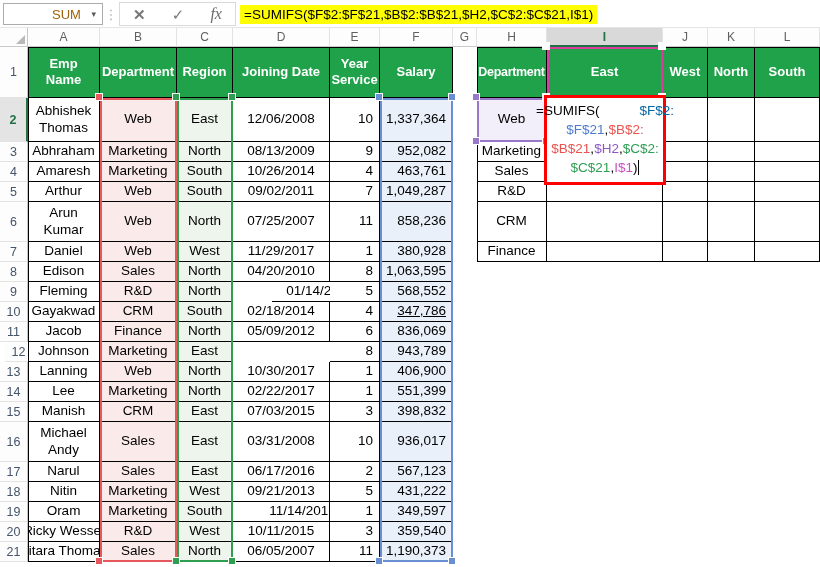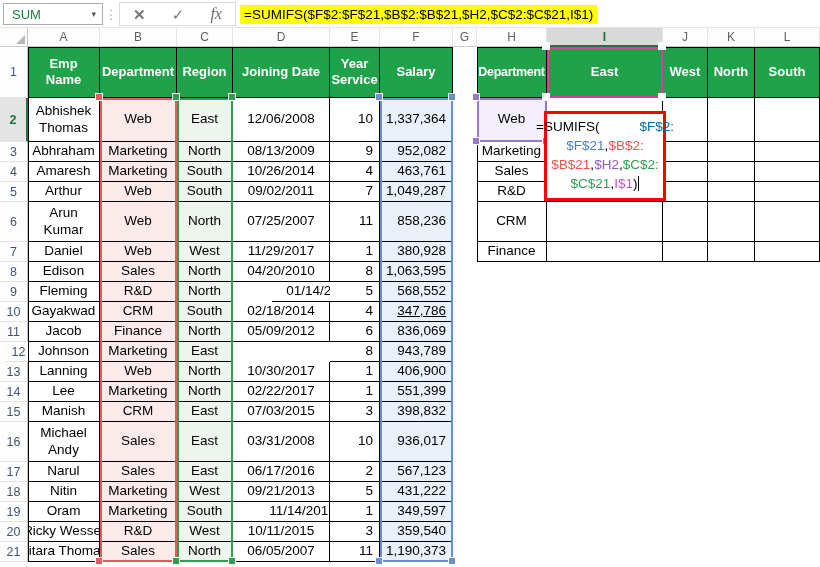--- a/index.html
+++ b/index.html
@@ -10,21 +10,21 @@
     --red:#E6585B; --red-fill:#FBEAEA;
     --green:#2F9E4F; --green-fill:#EDF5EC;
     --blue:#698FD2; --blue-fill:#EAF0F9;
     --purple:#9878C9; --purple-fill:#F3EFFA;
     --magenta:#DA3D9E; --boxred:#FE0000; --yellow:#FFFF00;
   }
   *{box-sizing:border-box;}
   
   .toolbar{position:absolute;left:0;top:0;width:820px;height:28px;background:#fff;border-bottom:1px solid #E6E6E6;}
   .namebox{position:absolute;left:3px;top:3px;width:100px;height:22px;border:1px solid #ACACAC;background:#fff;display:flex;align-items:center;}
-  .nb-text{font-size:13px;color:#15803d;padding-left:8px;flex:1;}
+  .nb-text{font-size:13px;color:#a16207;padding-left:8px;flex:1;margin-left:40px;}
   .nb-chev{font-size:9px;color:#595959;padding-right:6px;}
   .dots{position:absolute;left:105px;top:4px;width:12px;height:20px;color:#B0B0B0;font-size:13px;display:flex;align-items:center;justify-content:center;}
   .fxgroup{position:absolute;left:119px;top:2px;width:117px;height:24px;border:1px solid #D9D9D9;background:#fff;display:flex;align-items:center;justify-content:space-around;}
   .tbico{color:#767676;font-size:15px;line-height:1;}
   .tbico.cancel{font-weight:bold;}
   .tbico.fx{font-family:"Liberation Serif", serif;font-style:italic;font-size:16px;color:#6B6B6B;}
   .fbar{position:absolute;left:240px;top:0;right:0;height:28px;display:flex;align-items:center;}
   .fhl{background:var(--yellow);color:#000;font-size:13.5px;padding:2px 4px;white-space:nowrap;}
   
   #sheet{position:absolute;left:0;top:28px;width:820px;height:539px;background:#fff;}
@@ -292,19 +292,19 @@
       <div class="handle" style="left: 64px; top: -6px; background: rgb(152, 120, 201);"></div>
       <div class="handle" style="left: -6px; top: 38px; background: rgb(152, 120, 201);"></div>
       <div class="handle" style="left: 64px; top: 38px; background: rgb(152, 120, 201);"></div>
     </div>
     <div class="range" style="left: 547px; top: 19px; width: 116px; height: 51px; border-color: rgb(218, 61, 158);">
       <div class="handle" style="left: -6px; top: -6px; background: rgb(255, 255, 255);"></div>
       <div class="handle" style="left: 110px; top: -6px; background: rgb(255, 255, 255);"></div>
       <div class="handle" style="left: -6px; top: 45px; background: rgb(255, 255, 255);"></div>
       <div class="handle" style="left: 110px; top: 45px; background: rgb(255, 255, 255);"></div>
     </div>
-    <div class="formulabox" style="left: 544px; top: 67px; width: 122px; height: 90px; margin-top: 16px;">
+    <div class="formulabox" style="left: 544px; top: 67px; width: 122px; height: 90px;">
       <div class="fline"><span style="color: rgb(0, 0, 0);">=SUMIFS(</span><span style="color: #0369a1; padding-left: 40px;">$F$2:</span></div>
       <div class="fline"><span style="color: rgb(79, 124, 203);">$F$21</span><span style="color: rgb(0, 0, 0);">,</span><span style="color: rgb(232, 83, 79);">$B$2:</span></div>
       <div class="fline"><span style="color: rgb(232, 83, 79);">$B$21</span><span style="color: rgb(0, 0, 0);">,</span><span style="color: rgb(143, 88, 201);">$H2</span><span style="color: rgb(0, 0, 0);">,</span><span style="color: rgb(46, 158, 83);">$C$2:</span></div>
       <div class="fline"><span style="color: rgb(46, 158, 83);">$C$21</span><span style="color: rgb(0, 0, 0);">,</span><span style="color: rgb(201, 79, 201);">I$1</span><span style="color: rgb(0, 0, 0);">)</span><span class="caret"></span></div>
     </div>
   </div>
 
 </body></html>

